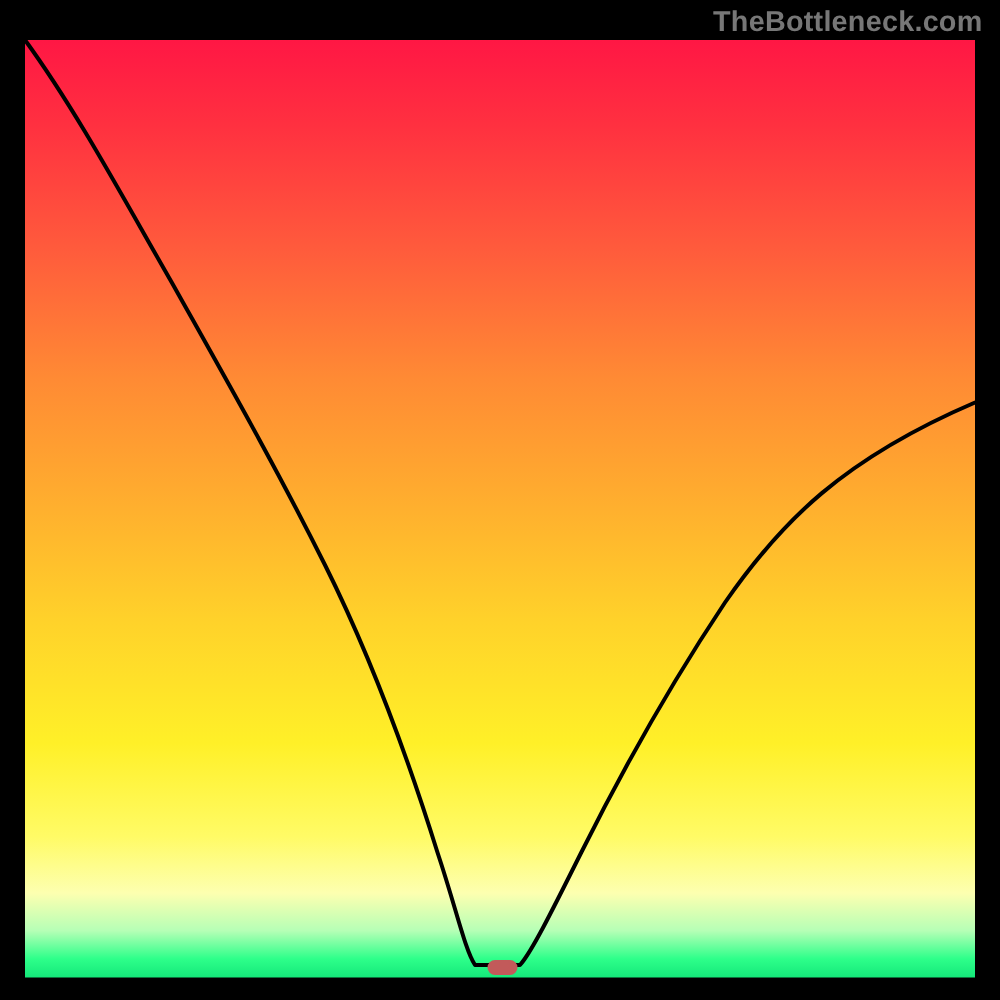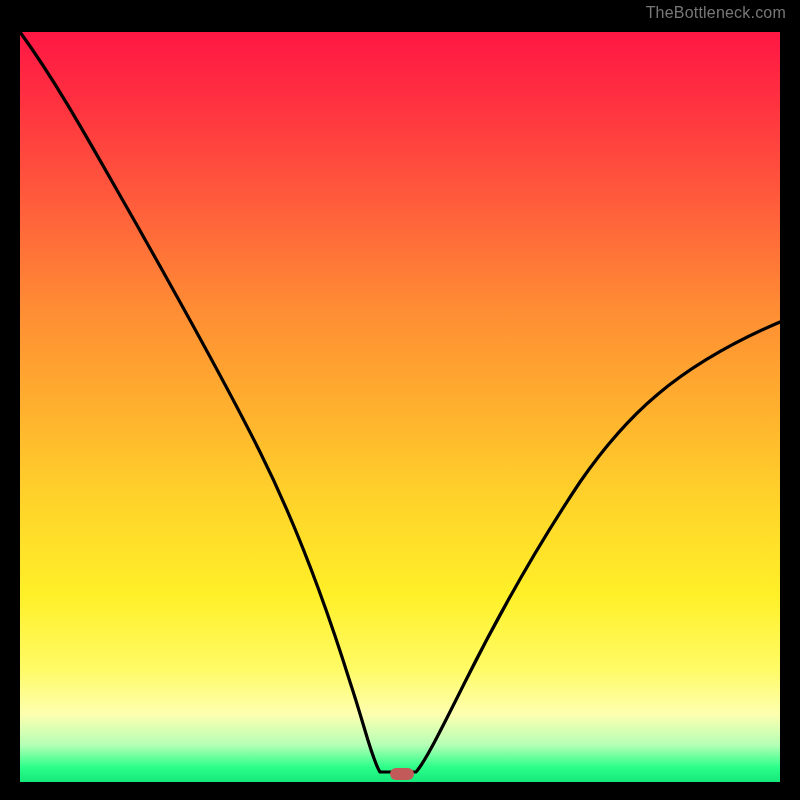--- a/index.html
+++ b/index.html
@@ -15,22 +15,22 @@
     position: relative;
     width: 800px;
     height: 800px;
     background: #000;
   }
   .watermark {
     position: absolute;
     top: 4px;
     right: 14px;
     color: #777;
-    font-size: 16px;
-    font-weight: 400;
+    font-size: 23px;
+    font-weight: 700;
     letter-spacing: 0.2px;
     z-index: 20;
     user-select: none;
   }
   .plot-area {
     position: absolute;
     left: 20px;
     top: 32px;
     width: 760px;   
     height: 750px;  

